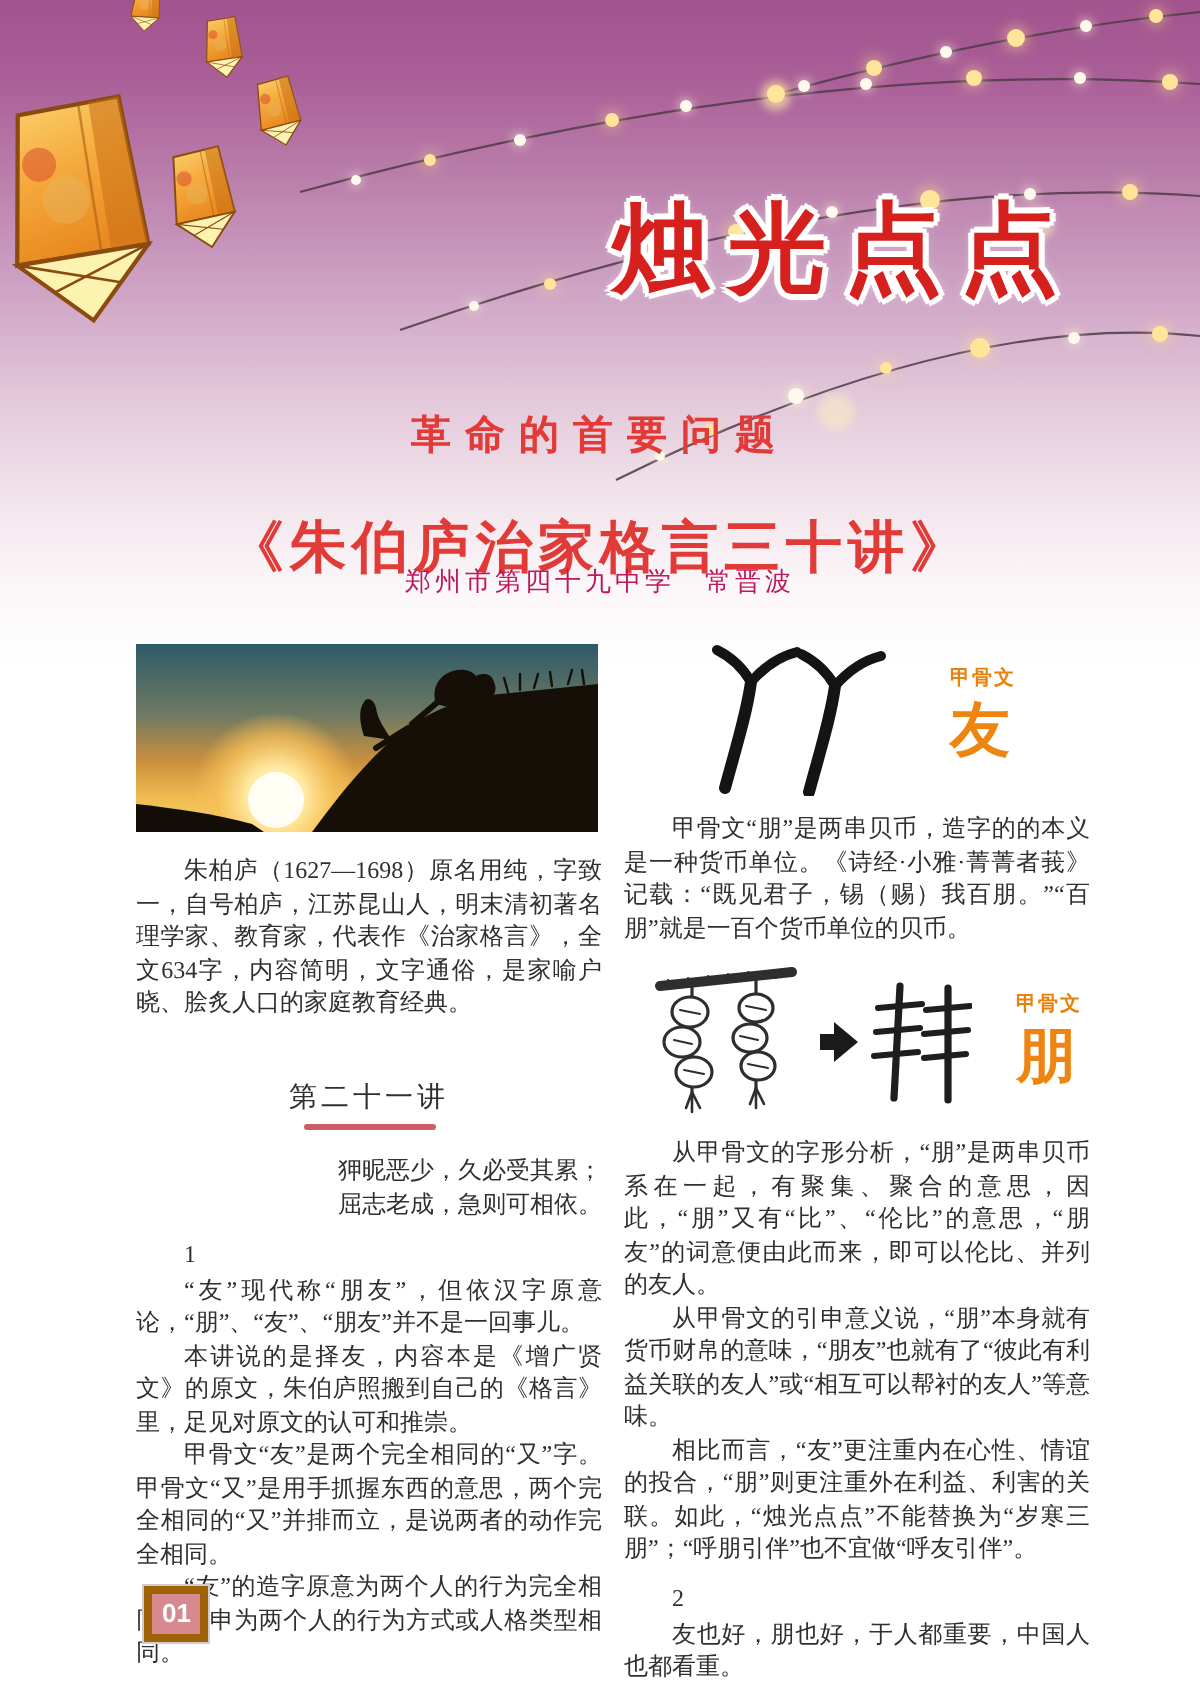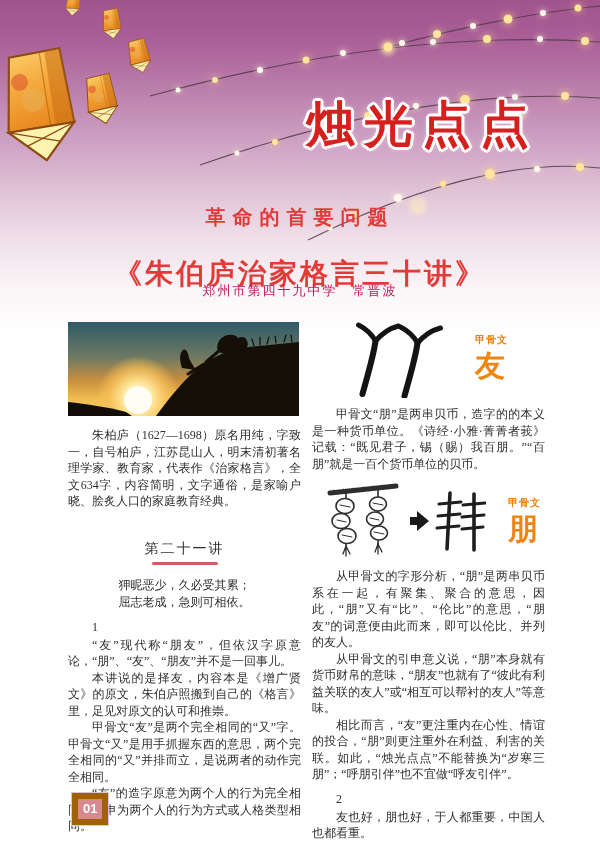--- a/index.html
+++ b/index.html
@@ -41,41 +41,41 @@
   
   .columns { position:absolute; top:322px; left:68px; width:478px; display:flex; gap:11px; }
   .col { width:233px; }
   .col p { margin:0; font-size:12px; line-height:16.5px; text-align:justify;
            text-indent:2em; color:#2f2f2f; }
   .photo-svg { display:block; width:231px; height:94px; }
   .intro { margin-top:11px !important; }
 
   .lecture-heading { text-align:center; font-size:14px; color:#2f2f2f; margin-top:30px; letter-spacing:2px; }
   .heading-underline { width:66px; height:3px; background:#cb5f66; border-radius:2px; margin:4px auto 12px auto; }
-  .verse { text-align:center; font-size:12px; line-height:17px; color:#2f2f2f; }
+  .verse { text-align:right; font-size:12px; line-height:17px; color:#2f2f2f; }
   .marker { font-size:12px; color:#2f2f2f; text-indent:2em; margin-top:9px; margin-bottom:2px; }
 
   
   .oracle-row { display:flex; align-items:flex-start; }
   .you-row { margin-bottom:8px; }
   .you-glyph { width:105px; height:76px; margin-left:28px; }
   .oracle-labels { margin-left:30px; padding-top:12px; line-height:1.1; }
   .oracle-small { font-family:"Liberation Sans", sans-serif; font-size:10px; font-weight:bold; color:#e8820e; letter-spacing:1px; }
   .oracle-big { font-size:30px; font-weight:bold; color:#ef8511; margin-top:4px; }
 
   .peng-row { margin:8px 0 6px 0; align-items:center; }
   .shells-svg { width:80px; height:82px; margin-left:14px; }
   .arrow-svg { width:20px; height:22px; margin:0 4px; }
   .peng-glyph { width:52px; height:62px; }
   .peng-labels { margin-left:22px; padding-top:0; }
 
   
   .page-number {
     position:absolute; left:72px; top:793px;
-    background:#d6898e; border:6px solid #a16207;
+    background:#d6898e; border:4px solid #a16207;
     color:#ffffff; font-family:"Liberation Sans", sans-serif;
     font-size:13px; font-weight:bold; line-height:1;
     padding:3px 5px 4px 5px; box-shadow:0 0 0 1px #cfcdcd;
   }
 </style>
 </head>
 <body>
 
 <div class="page">
 

